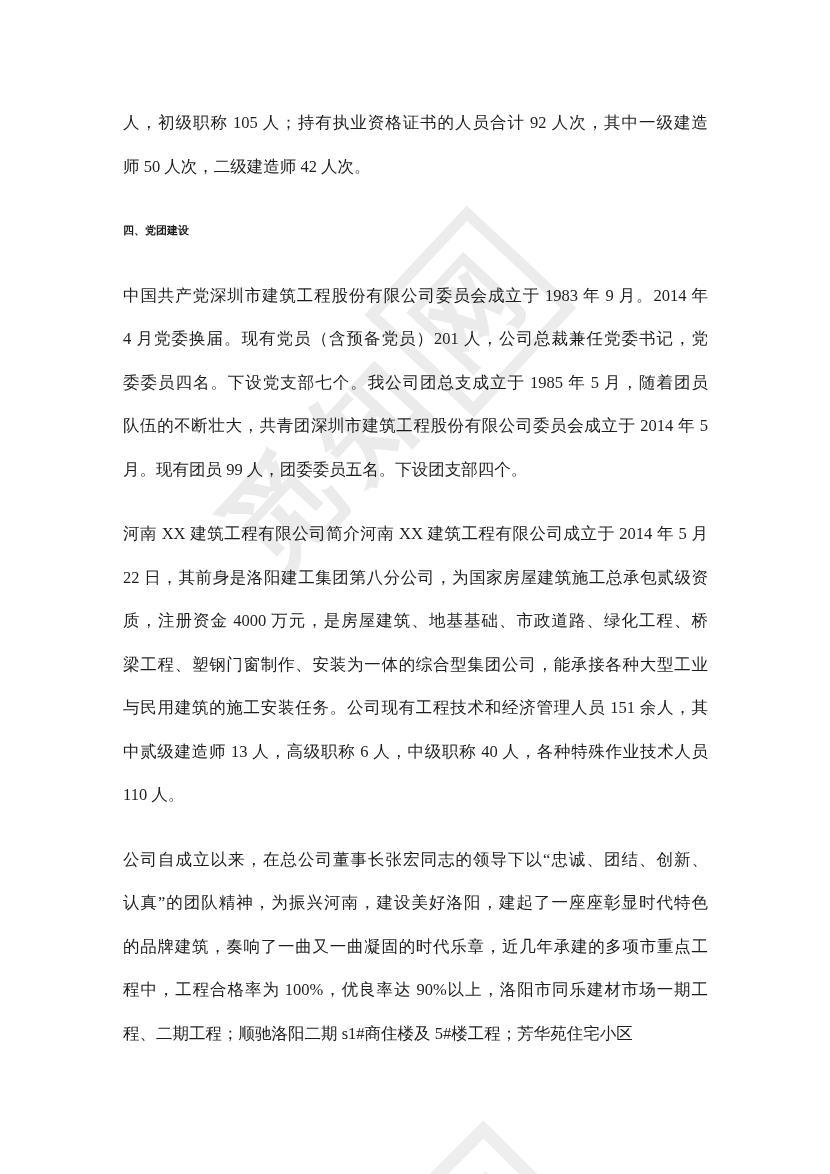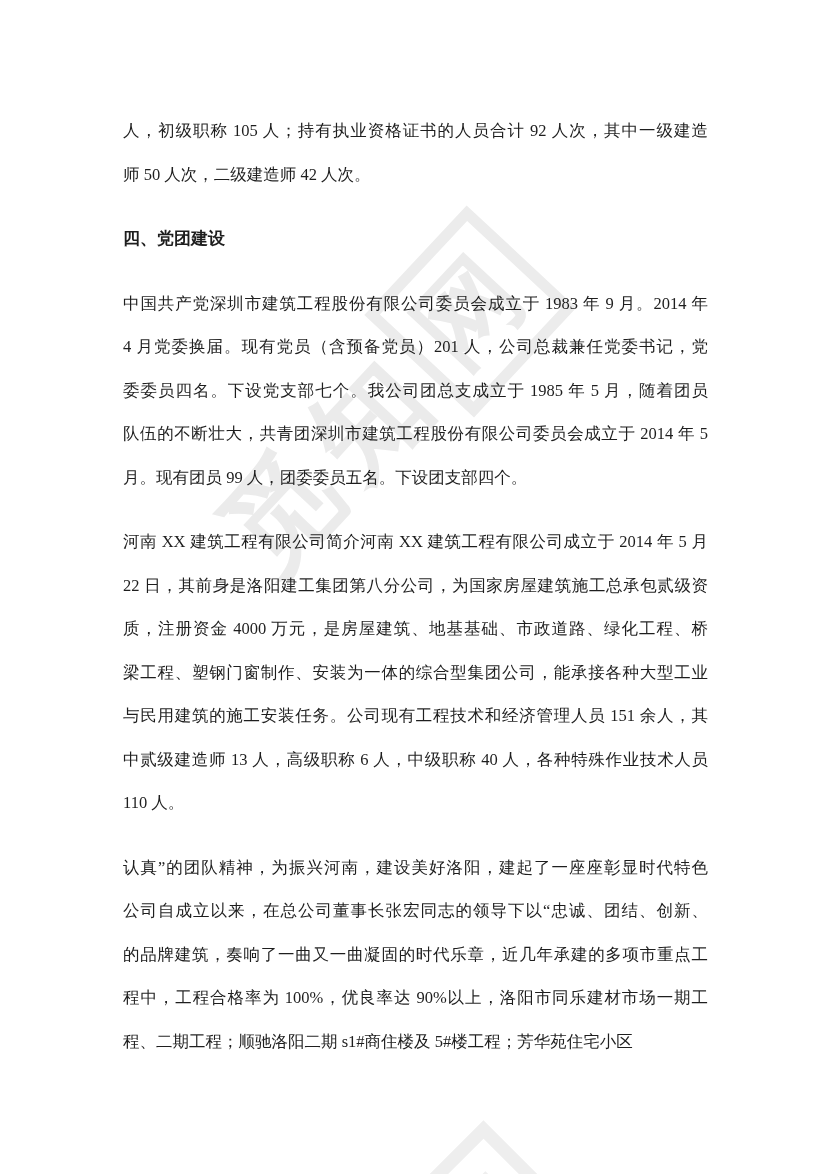--- a/index.html
+++ b/index.html
@@ -54,41 +54,41 @@
     display: flex;
     align-items: center;
     justify-content: center;
   }
   .wm-bottom .wm-logo-glyph { font-size: 104px; color: #efefef; }
 
   
   .content {
     position: absolute;
     left: 123px;
-    top: 109px;
+    top: 101px;
     width: 585px;
     color: #1e1e1e;
     font-size: 16.5px;
   }
   .para { margin-bottom: 21px; }
   .para:last-child { margin-bottom: 0; }
   .line {
     height: 43.5px;
     line-height: 43.5px;
     overflow: hidden;
     white-space: normal;
     text-align: left;
   }
   .line.fill {
     text-align: justify;
     text-align-last: justify;
   }
   .para.heading .line {
     font-weight: bold;
-    font-size: 17px;
+    font-size: 11px;
   }
 </style>
 </head>
 <body>
 
 <div class="page">
 
   <div class="watermark wm-main">
     <span class="wm-char">觅</span>
     <span class="wm-char">知</span>
@@ -119,21 +119,21 @@
       <div class="para">
         <div class="line fill">河南 XX 建筑工程有限公司简介河南 XX 建筑工程有限公司成立于 2014 年 5 月</div>
         <div class="line fill">22 日，其前身是洛阳建工集团第八分公司，为国家房屋建筑施工总承包贰级资</div>
         <div class="line fill">质，注册资金 4000 万元，是房屋建筑、地基基础、市政道路、绿化工程、桥</div>
         <div class="line fill">梁工程、塑钢门窗制作、安装为一体的综合型集团公司，能承接各种大型工业</div>
         <div class="line fill">与民用建筑的施工安装任务。公司现有工程技术和经济管理人员 151 余人，其</div>
         <div class="line fill">中贰级建造师 13 人，高级职称 6 人，中级职称 40 人，各种特殊作业技术人员</div>
         <div class="line">110 人。</div>
       </div>
       <div class="para">
+        <div class="line fill">公司自成立以来，在总公司董事长张宏同志的领导下以“忠诚、团结、创新、</div>
         <div class="line fill">认真”的团队精神，为振兴河南，建设美好洛阳，建起了一座座彰显时代特色</div>
-        <div class="line fill">公司自成立以来，在总公司董事长张宏同志的领导下以“忠诚、团结、创新、</div>
         <div class="line fill">的品牌建筑，奏响了一曲又一曲凝固的时代乐章，近几年承建的多项市重点工</div>
         <div class="line fill">程中，工程合格率为 100%，优良率达 90%以上，洛阳市同乐建材市场一期工</div>
         <div class="line">程、二期工程；顺驰洛阳二期 s1#商住楼及 5#楼工程；芳华苑住宅小区</div>
       </div>
     </div>
 
 </div>
 
 </body></html>

